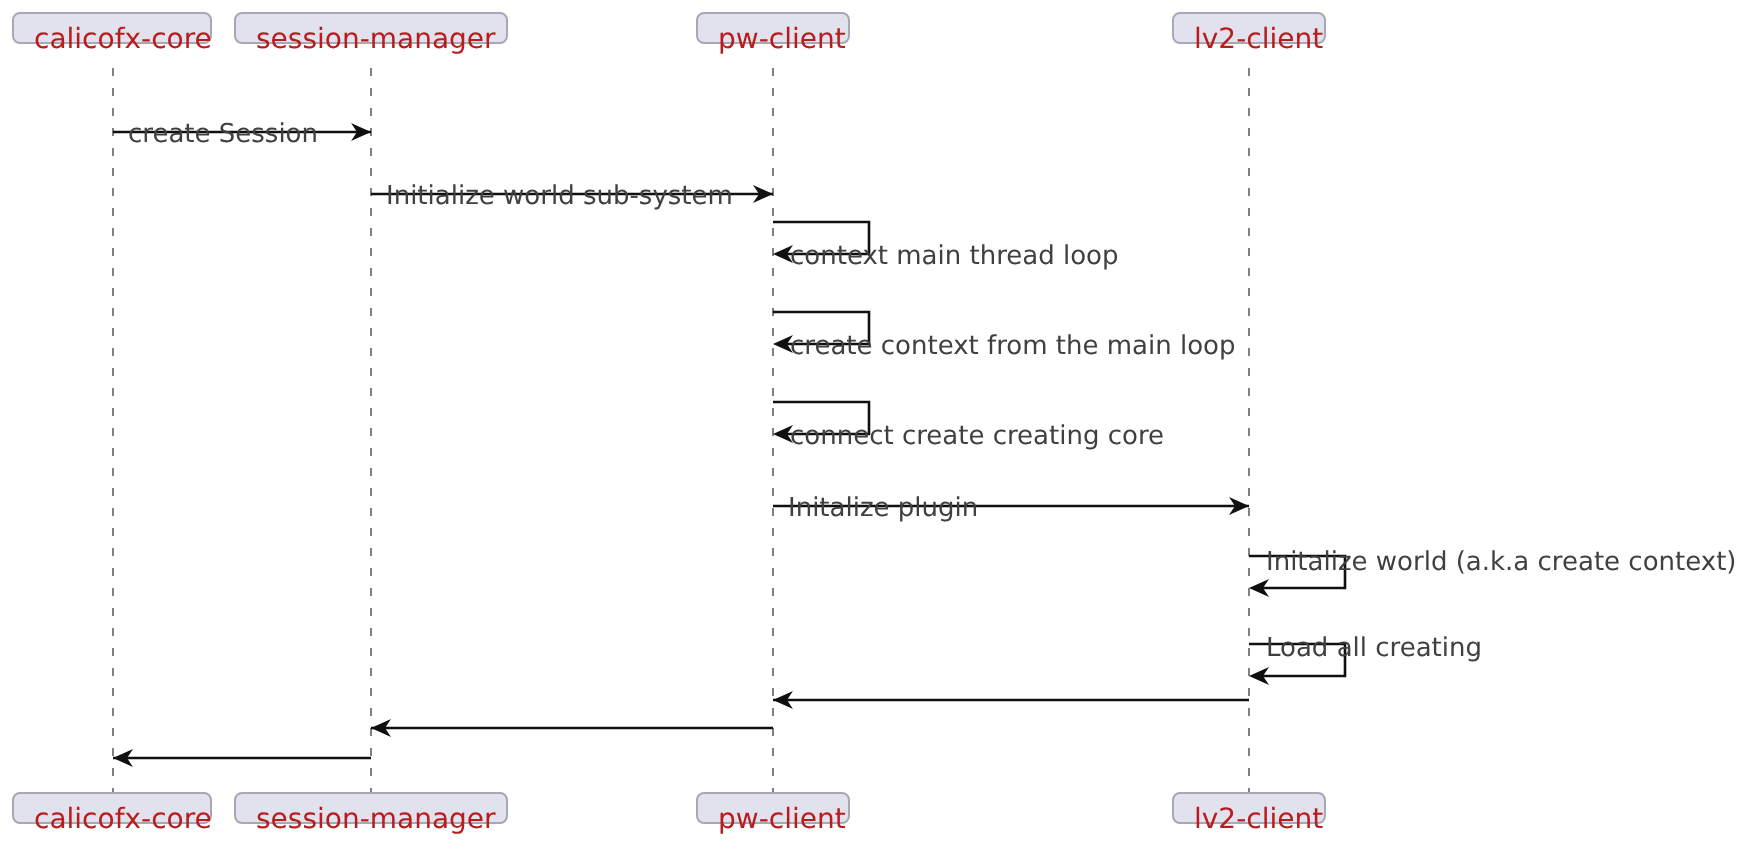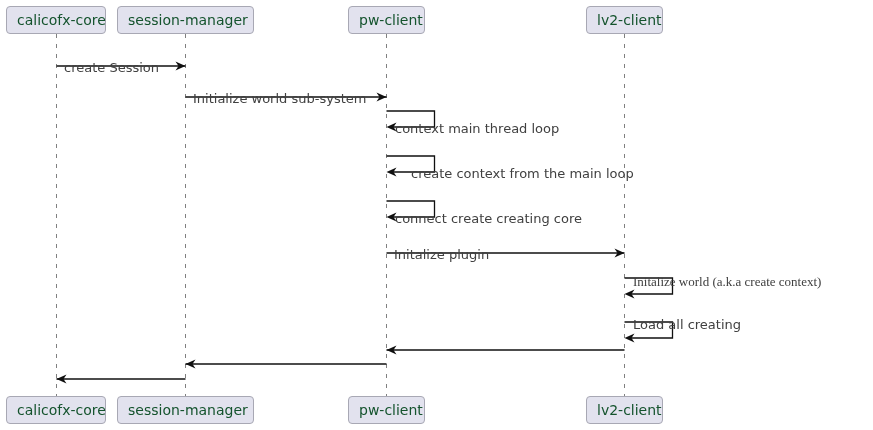--- a/index.html
+++ b/index.html
@@ -22,25 +22,25 @@
     width: 873px;
     height: 430px;
     pointer-events: none;
   }
   .participant {
     position: absolute;
     box-sizing: border-box;
     background: #e2e2ee;
     border: 1px solid #a8a8b4;
     border-radius: 4px;
-    height: 28px;
+    height: 16px;
     line-height: 26px;
     text-align: center;
     font-size: 14px;
-    color: #14532d;
+    color: #b91c1c;
     white-space: nowrap;
     padding: 0 10px;
   }
   .msg-label {
     position: absolute;
     font-size: 13px;
     color: #404040;
     white-space: nowrap;
     line-height: 13px;
   }
@@ -110,20 +110,20 @@
   <div id="participants-bottom">
       <div class="participant" style="left: 6px; top: 396px; width: 100px;">calicofx-core</div>
       <div class="participant" style="left: 117px; top: 396px; width: 137px;">session-manager</div>
       <div class="participant" style="left: 348px; top: 396px; width: 77px;">pw-client</div>
       <div class="participant" style="left: 586px; top: 396px; width: 77px;">lv2-client</div>
     </div>
   <div id="message-labels">
       <div class="msg-label" style="left: 64px; top: 61px;">create Session</div>
       <div class="msg-label" style="left: 193px; top: 92px;">Initialize world sub-system</div>
       <div class="msg-label" style="left: 395px; top: 122px;">context main thread loop</div>
-      <div class="msg-label" style="left: 411px; top: 167px; text-align: center;">create context from the main loop</div>
+      <div class="msg-label" style="left: 395px; top: 167px; text-align: center;">create context from the main loop</div>
       <div class="msg-label" style="left: 395px; top: 212px;">connect create creating core</div>
       <div class="msg-label" style="left: 394px; top: 248px;">Initalize plugin</div>
-      <div class="msg-label" style="left: 633px; top: 275px; font-family: Liberation Serif, serif;">Initalize world (a.k.a create context)</div>
+      <div class="msg-label" style="left: 633px; top: 275px;">Initalize world (a.k.a create context)</div>
       <div class="msg-label" style="left: 633px; top: 318px;">Load all creating</div>
     </div>
 
 </div>
 
 </body></html>

